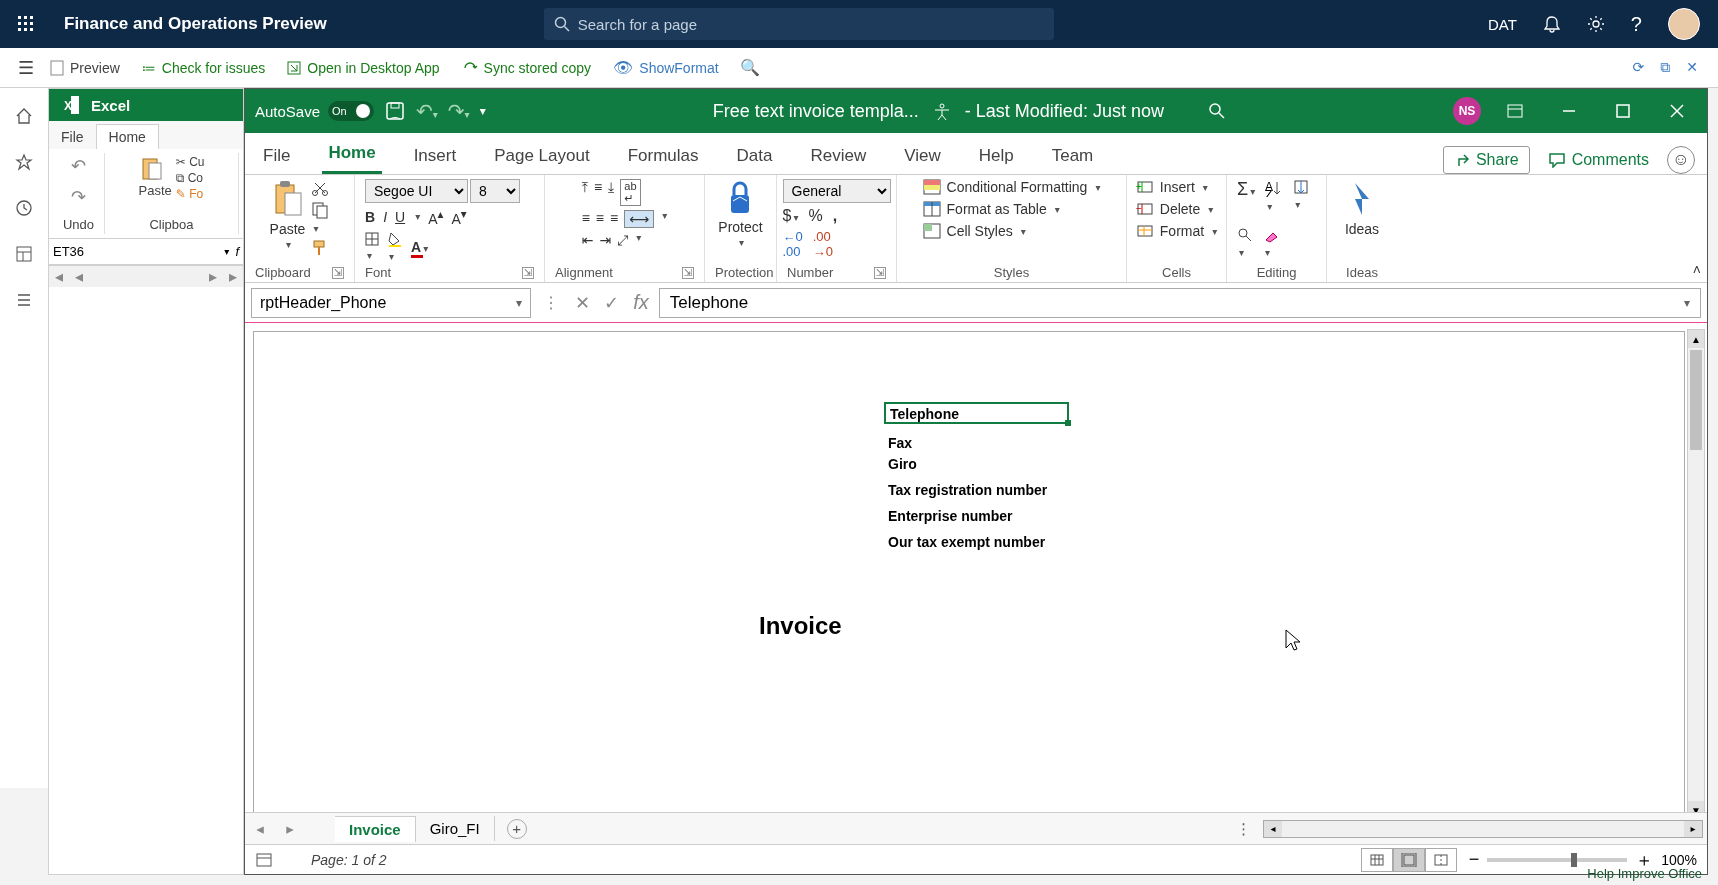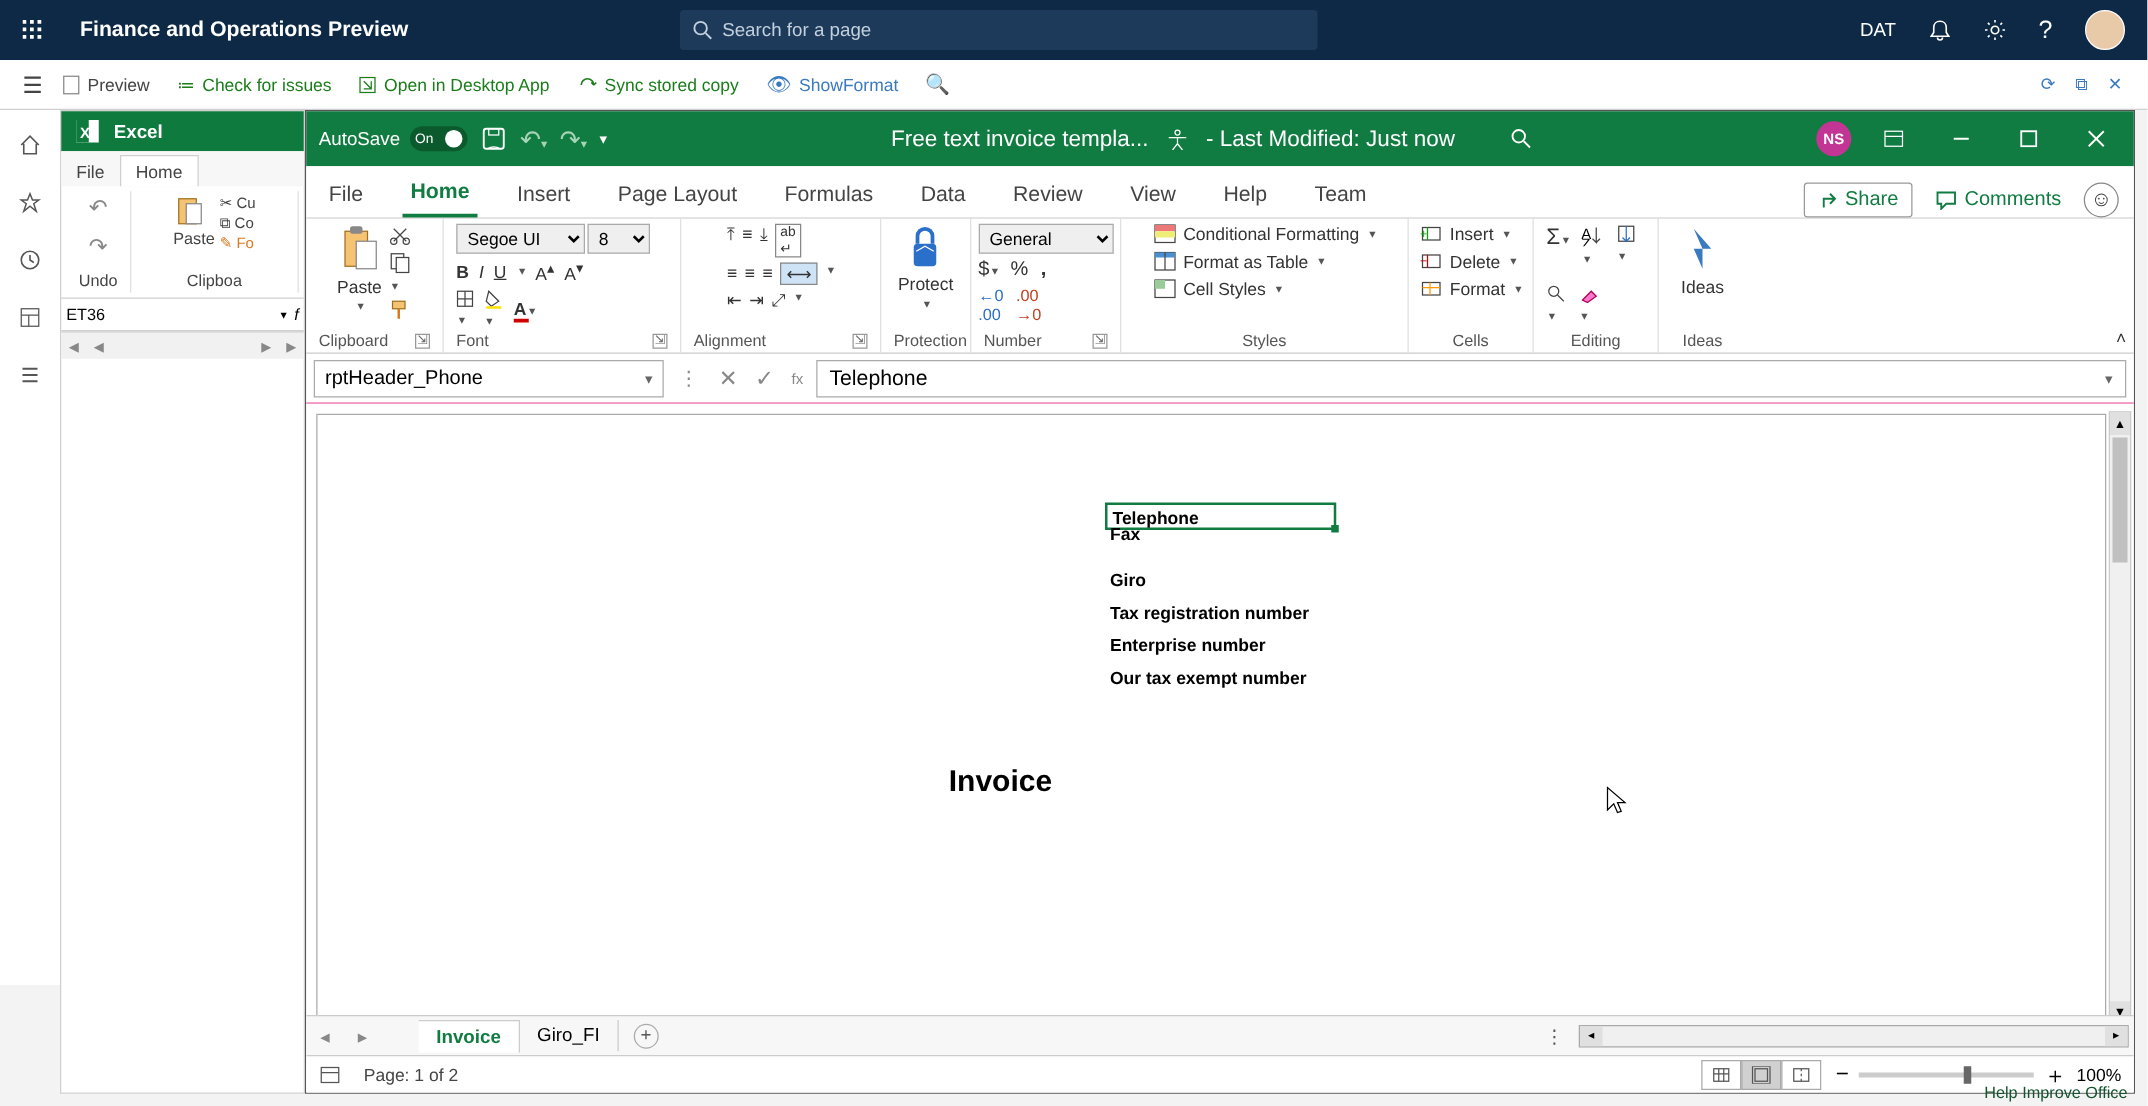--- a/index.html
+++ b/index.html
@@ -97,21 +97,21 @@
 .sheet-tabs .nav { width:30px; text-align:center; color:#888; cursor:pointer;}
 .sheet-tabs .stab { padding: 4px 14px; cursor:pointer; border-right:1px solid #ccc;}
 .sheet-tabs .stab.active { background:#fff; color:#107c41; font-weight:600; border-top:1px solid #ccc;}
 .sheet-tabs .add { width:28px; text-align:center; color:#555; cursor:pointer; border:1px solid #aaa; border-radius:50%; width:20px; height:20px; line-height:18px; margin-left:12px;}
 .sheet-tabs .dots { margin-left:auto; padding:0 8px; color:#555;}
 .sheet-tabs .hscroll { width: 440px; height:18px; border:1px solid #aaa; background:#f0f0f0; margin:0 4px; position:relative; display:flex;}
 .sheet-tabs .hscroll .harrow { width:18px; background:#e0e0e0; text-align:center; font-size:10px; line-height:16px;}
 
 
 .statusbar { height:30px; border-top:1px solid #ccc; display:flex; align-items:center; font-size:14px; background:#fff; padding: 0 10px;}
-.statusbar .page { margin-left: 18px; color:#444;}
+.statusbar .page { margin-left: 38px; color:#444;font-style:italic;}
 .statusbar .views { margin-left:auto; display:flex; gap:0;}
 .statusbar .vbtn { width:32px; height:24px; border:1px solid #aaa; display:flex; align-items:center; justify-content:center; cursor:pointer;}
 .statusbar .vbtn.active { background:#d0d0d0;}
 .statusbar .zoom { display:flex; align-items:center; gap:8px; margin-left:12px;}
 .statusbar .slider { width:140px; height:4px; background:#ccc; position:relative;}
 .statusbar .slider .knob { position:absolute; left:60%; top:-5px; width:6px; height:14px; background:#666;}
 
 .footer-help { position:absolute; bottom:4px; right:16px; font-size:13px; color:#14532d;}
 
 svg { display:block; }
@@ -623,34 +623,34 @@
 
     <div class="formulabar">
       <div class="namebox">
         <span>rptHeader_Phone</span>
         <span style="margin-left:auto;font-size:12px;color:#666">▾</span>
       </div>
       <div style="color:#888;padding:0 6px">⋮</div>
       <div class="fb-btns">
         <span style="font-size:18px">✕</span>
         <span style="font-size:18px">✓</span>
-        <span style="font-size:12px">fx</span>
+        <span style="font-style:italic;font-size:20px">fx</span>
       </div>
       <div class="fb-input">
         <span>Telephone</span>
         <span style="margin-left:auto;font-size:12px;color:#666">▾</span>
       </div>
     </div>
 
     <div class="grid-area">
       <div class="sheet-content">
         <div class="cell-sel" style="left:630px;top:70px;width:185px;height:22px">
           <span>Telephone</span>
         </div>
-        <div class="static-cell" style="left:634px;top:87px">Fax</div>
+        <div class="static-cell" style="left:634px;top:103px">Fax</div>
         <div class="static-cell" style="left:634px;top:124px">Giro</div>
         <div class="static-cell" style="left:634px;top:150px">Tax registration number</div>
         <div class="static-cell" style="left:634px;top:176px">Enterprise number</div>
         <div class="static-cell" style="left:634px;top:202px">Our tax exempt number</div>
         <div class="static-cell" style="left:505px;top:280px;font-size:24px">Invoice</div>
 
         <svg style="position:absolute;left:1030px;top:296px" width="18" height="24">
             <path d="M2 2 L2 20 L7 15 L10 22 L13 21 L10 14 L16 14 Z" fill="#fff" stroke="#000" stroke-width="1"></path>
           </svg>
       </div>

